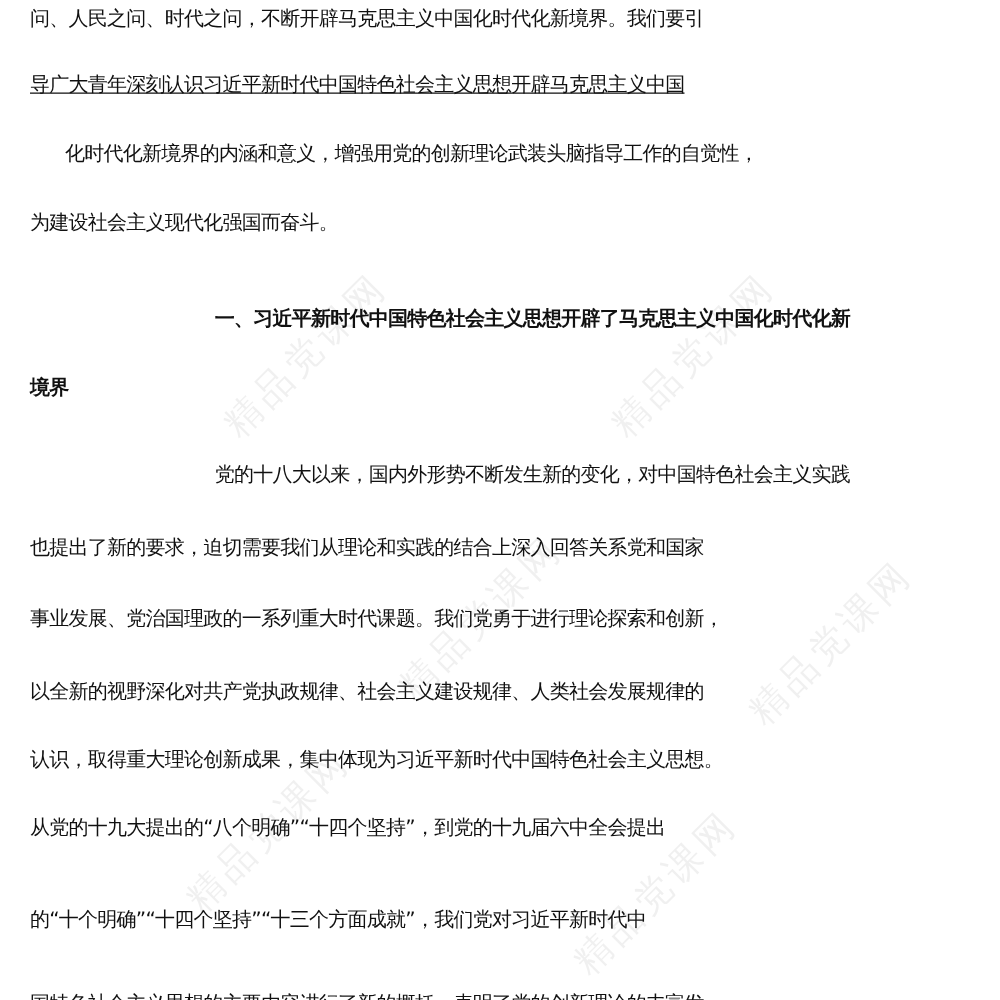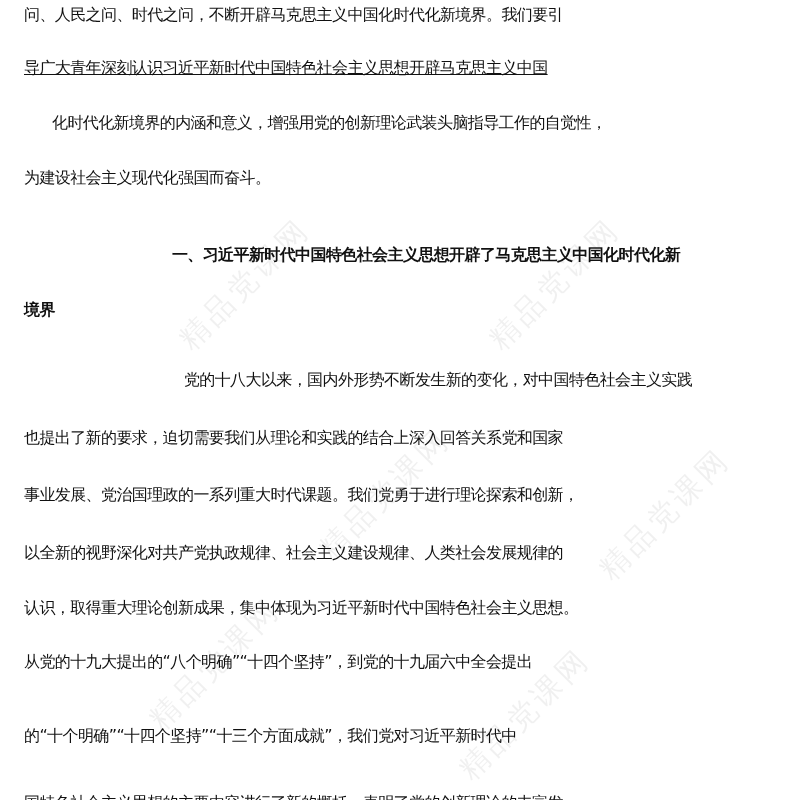--- a/index.html
+++ b/index.html
@@ -58,21 +58,21 @@
   <div class="watermark" style="left:450px; top:760px;">精品党课网</div>
 
   <div class="line" style="top:0px;">问、人民之问、时代之问，不断开辟马克思主义中国化时代化新境界。我们要引</div>
   <div class="line" style="top:53px;text-decoration:underline;">导广大青年深刻认识习近平新时代中国特色社会主义思想开辟马克思主义中国</div>
   <div class="line" style="top:108px;margin-left:28px;">化时代化新境界的内涵和意义，增强用党的创新理论武装头脑指导工作的自觉性，</div>
   <div class="line" style="top:163px;">为建设社会主义现代化强国而奋斗。</div>
 
   <div class="line indent bold" style="top:240px;">一、习近平新时代中国特色社会主义思想开辟了马克思主义中国化时代化新</div>
   <div class="line bold" style="top:295px;">境界</div>
 
-  <div class="line indent" style="top:365px;margin-left:12px;">党的十八大以来，国内外形势不断发生新的变化，对中国特色社会主义实践</div>
+  <div class="line indent" style="top:365px;">党的十八大以来，国内外形势不断发生新的变化，对中国特色社会主义实践</div>
   <div class="line" style="top:480px;">事业发展、党治国理政的一系列重大时代课题。我们党勇于进行理论探索和创新，</div>
   <div class="line" style="top:423px;">也提出了新的要求，迫切需要我们从理论和实践的结合上深入回答关系党和国家</div>
   <div class="line" style="top:538px;">以全新的视野深化对共产党执政规律、社会主义建设规律、人类社会发展规律的</div>
   <div class="line" style="top:593px;">认识，取得重大理论创新成果，集中体现为习近平新时代中国特色社会主义思想。</div>
   <div class="line" style="top:647px;">从党的十九大提出的“八个明确”“十四个坚持”，到党的十九届六中全会提出</div>
   <div class="line" style="top:705px;margin-top:16px;">的“十个明确”“十四个坚持”“十三个方面成就”，我们党对习近平新时代中</div>
   <div class="line" style="top:788px;">国特色社会主义思想的主要内容进行了新的概括，表明了党的创新理论的丰富发</div>
 
 </div>
 

